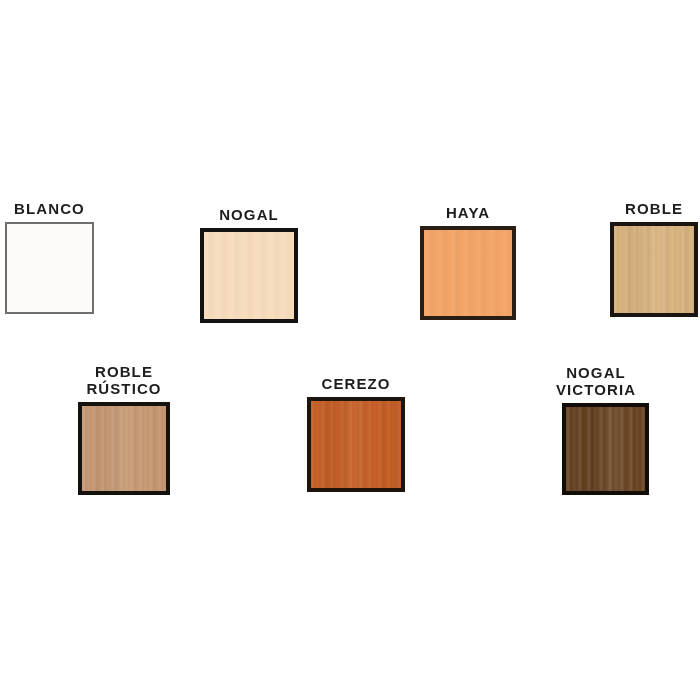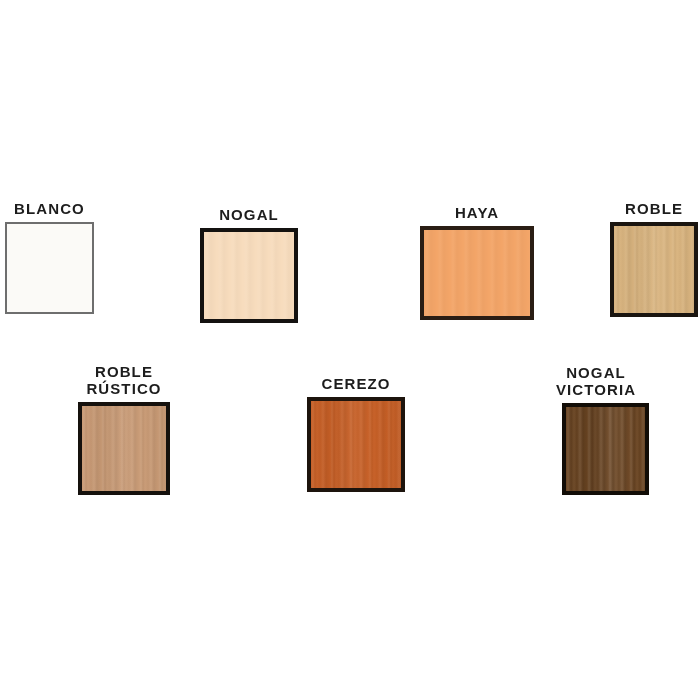--- a/index.html
+++ b/index.html
@@ -111,21 +111,21 @@
         <div class="grain "></div>
       </div>
     </div>
     <div class="swatch-item" style="left: 200px; top: 228px; width: 98px; height: 95px;">
       <div class="swatch-label">NOGAL</div>
       <div class="swatch-chip" style="border: 4px solid rgb(20, 18, 16);">
         <div class="chip-fill" style="background: rgb(247, 220, 189);"></div>
         <div class="grain grain-faint"></div>
       </div>
     </div>
-    <div class="swatch-item" style="left: 420px; top: 226px; width: 114px; height: 94px;">
+    <div class="swatch-item" style="left: 420px; top: 226px; width: 96px; height: 94px;">
       <div class="swatch-label">HAYA</div>
       <div class="swatch-chip" style="border: 4px solid rgb(42, 29, 20);">
         <div class="chip-fill" style="background: rgb(243, 165, 104);"></div>
         <div class="grain grain-faint"></div>
       </div>
     </div>
     <div class="swatch-item" style="left: 610px; top: 222px; width: 88px; height: 95px;">
       <div class="swatch-label">ROBLE</div>
       <div class="swatch-chip" style="border: 4px solid rgb(26, 21, 16);">
         <div class="chip-fill" style="background: rgb(217, 180, 127);"></div>

